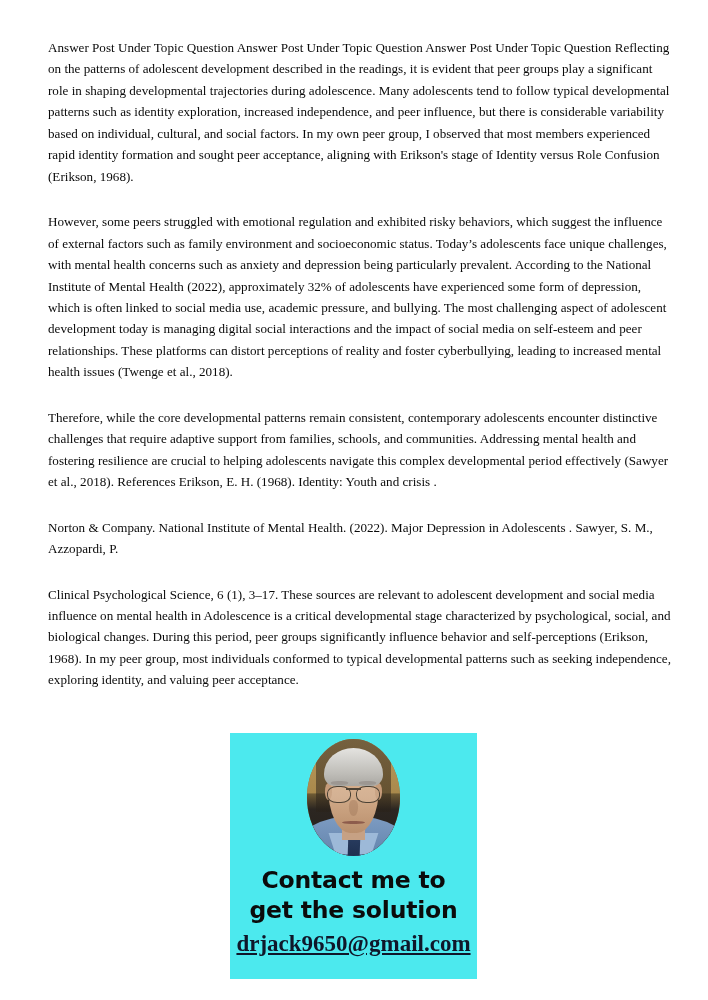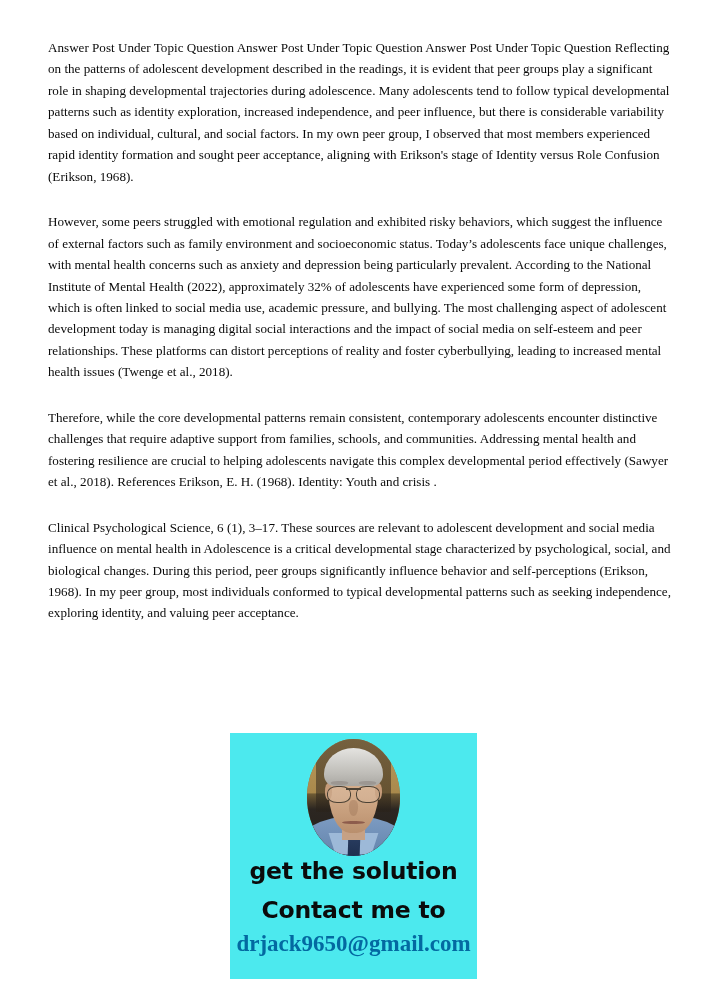--- a/index.html
+++ b/index.html
@@ -211,35 +211,37 @@
     letter-spacing: -0.2px;
     white-space: nowrap;
   }
   #contact-line-1 { margin-top: 9px; }
 
   #contact-email {
     font-family: "Liberation Serif", "DejaVu Serif", serif;
     font-weight: bold;
     font-size: 23px;
     line-height: 28px;
-    color: #0369a1;
+    color: #0f172a;
     text-align: center;
     margin-top: 5px;
     white-space: nowrap;
+    text-decoration: underline;
   }
 </style>
 </head>
 <body>
 
 <div id="document-page">
 
   <div id="document-body">
     <p class="para">Answer Post Under Topic Question Answer Post Under Topic Question Answer Post Under Topic Question Reflecting on the patterns of adolescent development described in the readings, it is evident that peer groups play a significant role in shaping developmental trajectories during adolescence. Many adolescents tend to follow typical developmental patterns such as identity exploration, increased independence, and peer influence, but there is considerable variability based on individual, cultural, and social factors. In my own peer group, I observed that most members experienced rapid identity formation and sought peer acceptance, aligning with Erikson's stage of Identity versus Role Confusion (Erikson, 1968).</p>
     <p class="para">However, some peers struggled with emotional regulation and exhibited risky behaviors, which suggest the influence of external factors such as family environment and socioeconomic status. Today’s adolescents face unique challenges, with mental health concerns such as anxiety and depression being particularly prevalent. According to the National Institute of Mental Health (2022), approximately 32% of adolescents have experienced some form of depression, which is often linked to social media use, academic pressure, and bullying. The most challenging aspect of adolescent development today is managing digital social interactions and the impact of social media on self-esteem and peer relationships. These platforms can distort perceptions of reality and foster cyberbullying, leading to increased mental health issues (Twenge et al., 2018).</p>
     <p class="para">Therefore, while the core developmental patterns remain consistent, contemporary adolescents encounter distinctive challenges that require adaptive support from families, schools, and communities. Addressing mental health and fostering resilience are crucial to helping adolescents navigate this complex developmental period effectively (Sawyer et al., 2018). References Erikson, E. H. (1968). Identity: Youth and crisis .</p>
+    <p class="para">Norton &amp; Company. National Institute of Mental Health. (2022). Major Depression in Adolescents . Sawyer, S. M., Azzopardi, P.</p>
     <p class="para">Clinical Psychological Science, 6 (1), 3–17. These sources are relevant to adolescent development and social media influence on mental health in Adolescence is a critical developmental stage characterized by psychological, social, and biological changes. During this period, peer groups significantly influence behavior and self-perceptions (Erikson, 1968). In my peer group, most individuals conformed to typical developmental patterns such as seeking independence, exploring identity, and valuing peer acceptance.</p>
   </div>
 
   <div id="contact-overlay" style="background: rgb(76, 233, 238);">
 
     <div id="portrait-frame">
       <div class="ph-wall"></div>
       <div class="ph-frame-dark"></div>
       <div class="ph-shoulders"></div>
       <div class="ph-collar-l"></div>
@@ -254,19 +256,19 @@
       <div class="ph-brow-r"></div>
       <div class="ph-glasses">
         <div class="ph-lens l"></div>
         <div class="ph-lens r"></div>
       </div>
       <div class="ph-bridge"></div>
       <div class="ph-nose"></div>
       <div class="ph-mouth"></div>
     </div>
 
+    <div id="contact-line-1">Contact me to</div>
     <div id="contact-line-2">get the solution</div>
-    <div id="contact-line-1">Contact me to</div>
     <div id="contact-email">drjack9650@gmail.com</div>
 
   </div>
 
 </div>
 
 </body></html>

